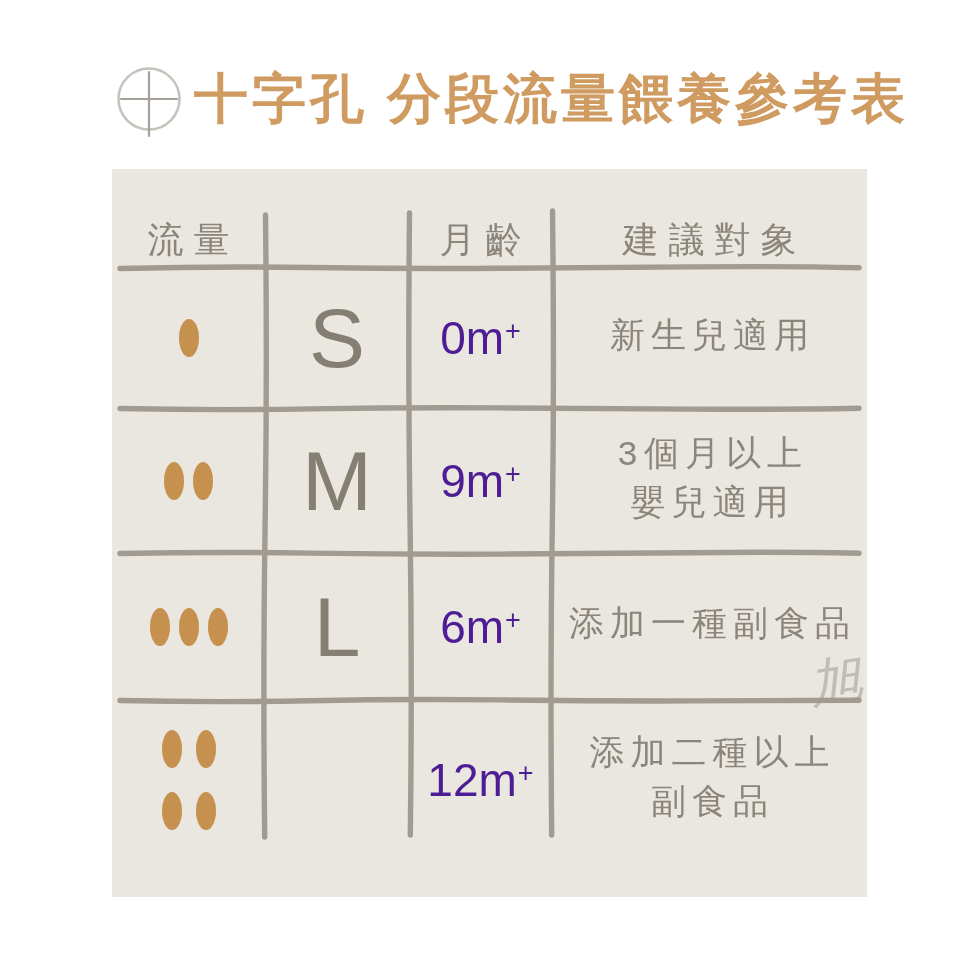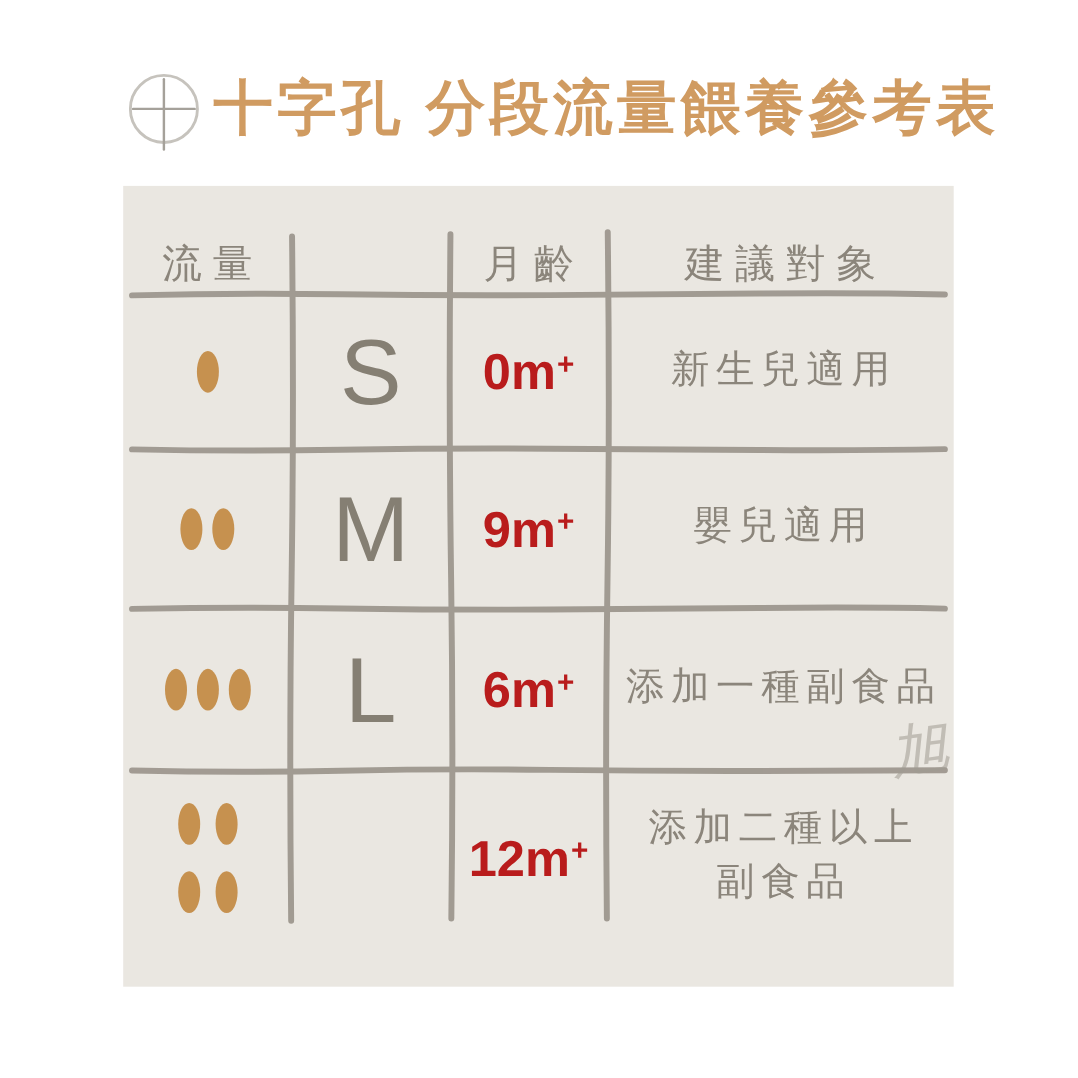--- a/index.html
+++ b/index.html
@@ -41,21 +41,21 @@
   .r3{top:384px;height:147px;}
   .r4{top:531px;height:160px;}
 
   .th{font-size:36px;color:#8b857b;letter-spacing:10px;text-indent:10px;}
 
   .dots{display:flex;justify-content:center;align-items:center;gap:9px;flex-wrap:wrap;}
   .dots.grid2{width:56px;column-gap:14px;row-gap:24px;}
   .dot{width:20px;height:38px;background:#c6914f;border-radius:50%;}
 
   .size-letter{font-size:84px;font-weight:300;color:#857f73;line-height:1;}
-  .age{font-size:46px;font-weight:700;color:#b91c1c;line-height:1;white-space:nowrap;}
+  .age{font-size:46px;font-weight:400;color:#4c1d95;line-height:1;white-space:nowrap;}
   .age .plus{font-size:27px;vertical-align:14px;margin-left:1px;}
 
   .note{
     font-size:35px;color:#8b857b;letter-spacing:6px;text-indent:6px;
     line-height:1.4;display:flex;flex-direction:column;align-items:center;font-family:Liberation Mono, monospace;
   }
 
   .watermark{
     position:absolute;left:696px;top:478px;
     font-size:54px;color:#a09b92;opacity:.55;
@@ -125,20 +125,21 @@
         </div>
     </div>
     <div class="cell c2 r2">
       <span class="size-letter">M</span>
     </div>
     <div class="cell c3 r2">
       <span class="age"><span>9m</span><span class="plus">+</span></span>
     </div>
     <div class="cell c4 r2">
       <span class="note">
+        <span>3個月以上</span>
           <span>嬰兒適用</span>
       </span>
     </div>
 
     <div class="cell c1 r3">
       <div class="dots">
           <span class="dot"></span>
           <span class="dot"></span>
           <span class="dot"></span>
         </div>

